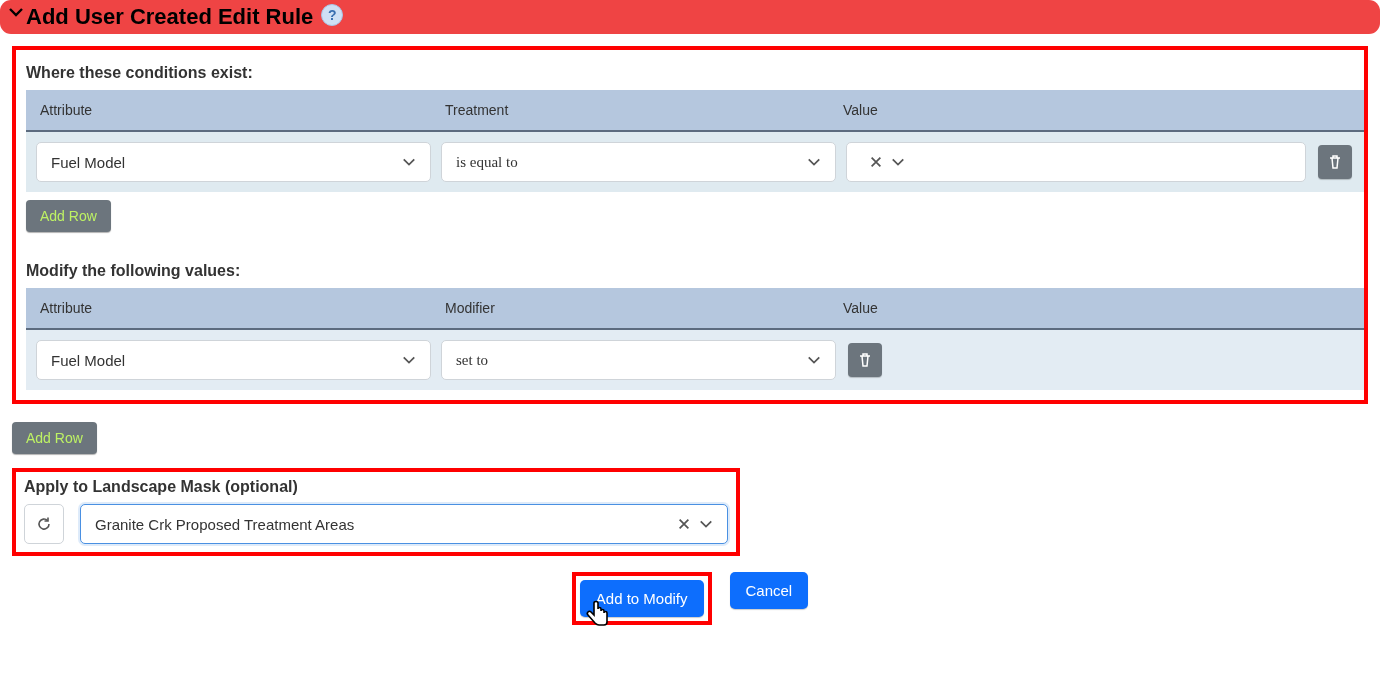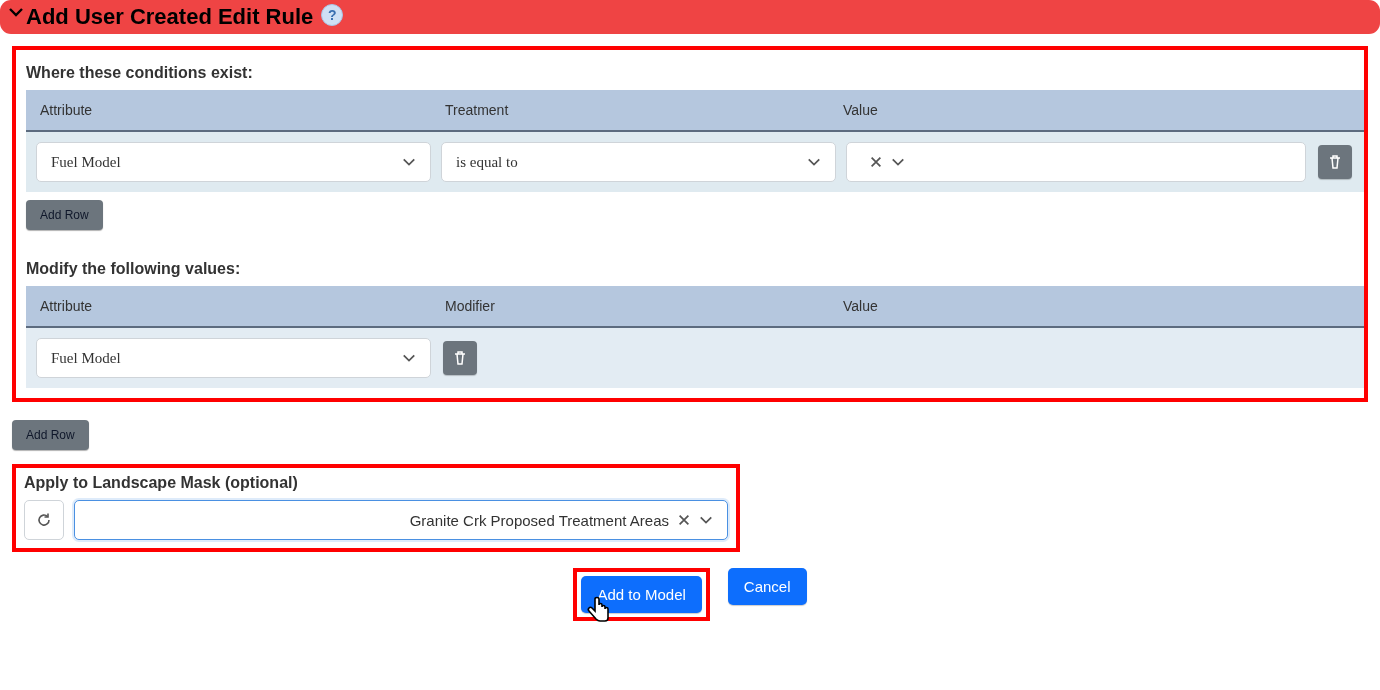--- a/index.html
+++ b/index.html
@@ -92,49 +92,48 @@
     flex: 1;
     white-space: nowrap;
     overflow: hidden;
     text-overflow: ellipsis;
   }
   .select-box .chev, .select-box .clr {
     color: #555;
     margin-left: 8px;
     font-size: 14px;
   }
-  .attr-cell { flex: 0 0 395px; font-family: Liberation Serif, serif; }
+  .attr-cell { flex: 0 0 395px; }
   .op-cell   { flex: 0 0 395px; font-family: Liberation Serif, serif; }
   .val-cell  { flex: 1; }
   .trash-cell { flex: 0 0 38px; display:flex; justify-content:center; }
   .trash-btn {
     width: 34px; height: 34px;
     background: #6c757d;
     border-radius: 4px;
     display: flex; align-items:center; justify-content:center;
     color: #fff;
     cursor: pointer;
     box-shadow: 0 1px 1px rgba(0,0,0,.2);
   }
   .btn-gray {
     background: #6c757d;
-    color: #0f172a;
+    color: #bef264;
     border: none;
     padding: 8px 14px;
     border-radius: 4px;
-    font-size: 12px;
+    font-size: 14px;
     cursor: pointer;
     margin: 8px 0 0 0;
     box-shadow: 0 1px 1px rgba(0,0,0,.3);
   }
   .mask-row {
     display: flex;
-    gap: 10px;
+    gap: 16px;
     margin-top: 6px;
-    text-align: right;
   }
   .refresh-btn {
     width: 40px; height: 40px;
     border: 1px solid #cfd4d9;
     border-radius: 5px;
     background: #fff;
     display:flex; align-items:center; justify-content:center;
     cursor: pointer;
     color: #555;
   }
@@ -268,20 +267,30 @@
       <div class="attr-cell">
         <div class="select-box">
           <span class="text">Fuel Model</span>
           <span class="chev">
             <svg width="14" height="14" viewBox="0 0 16 16">
                 <path d="M2 5 L8 11 L14 5" fill="none" stroke="#555" stroke-width="2"></path>
               </svg>
           </span>
         </div>
       </div>
+      <div class="op-cell">
+        <div class="select-box">
+          <span class="text">set to</span>
+          <span class="chev">
+            <svg width="14" height="14" viewBox="0 0 16 16">
+                <path d="M2 5 L8 11 L14 5" fill="none" stroke="#555" stroke-width="2"></path>
+              </svg>
+          </span>
+        </div>
+      </div>
       <div class="trash-cell">
         <div class="trash-btn">
           <svg width="16" height="16" viewBox="0 0 16 16">
               <path d="M3 4h10M6 4V2h4v2M5 4l1 10h4l1-10" fill="none" stroke="#fff" stroke-width="1.5"></path>
             </svg>
         </div>
       </div>
     </div>
 
   </div>
@@ -313,21 +322,21 @@
               </svg>
           </span>
         </div>
       </div>
     </div>
   </div>
 
   <div class="actions-row">
     <div class="actions-inner">
       <div class="red-btn-box">
-        <button class="btn-blue">Add to Model</button>
+        <button class="btn-blue">Add to Modify</button>
         <span class="cursor-hand">
           <svg width="30" height="36" viewBox="0 0 30 36">
             <path d="M10 4 v12 l-3-3 c-2-2-5 1-3 3 l7 8 c1 1 2 2 4 2 h5 c2 0 3-1 3-3 v-9 c0-2-3-2-3 0 v-2 c0-2-3-2-3 0 v-2 c0-2-3-2-3 0 V4 c0-2-4-2-4 0 z" fill="#fff" stroke="#000" stroke-width="1.6"></path>
           </svg>
         </span>
       </div>
       <button class="btn-blue">Cancel</button>
     </div>
   </div>
 

